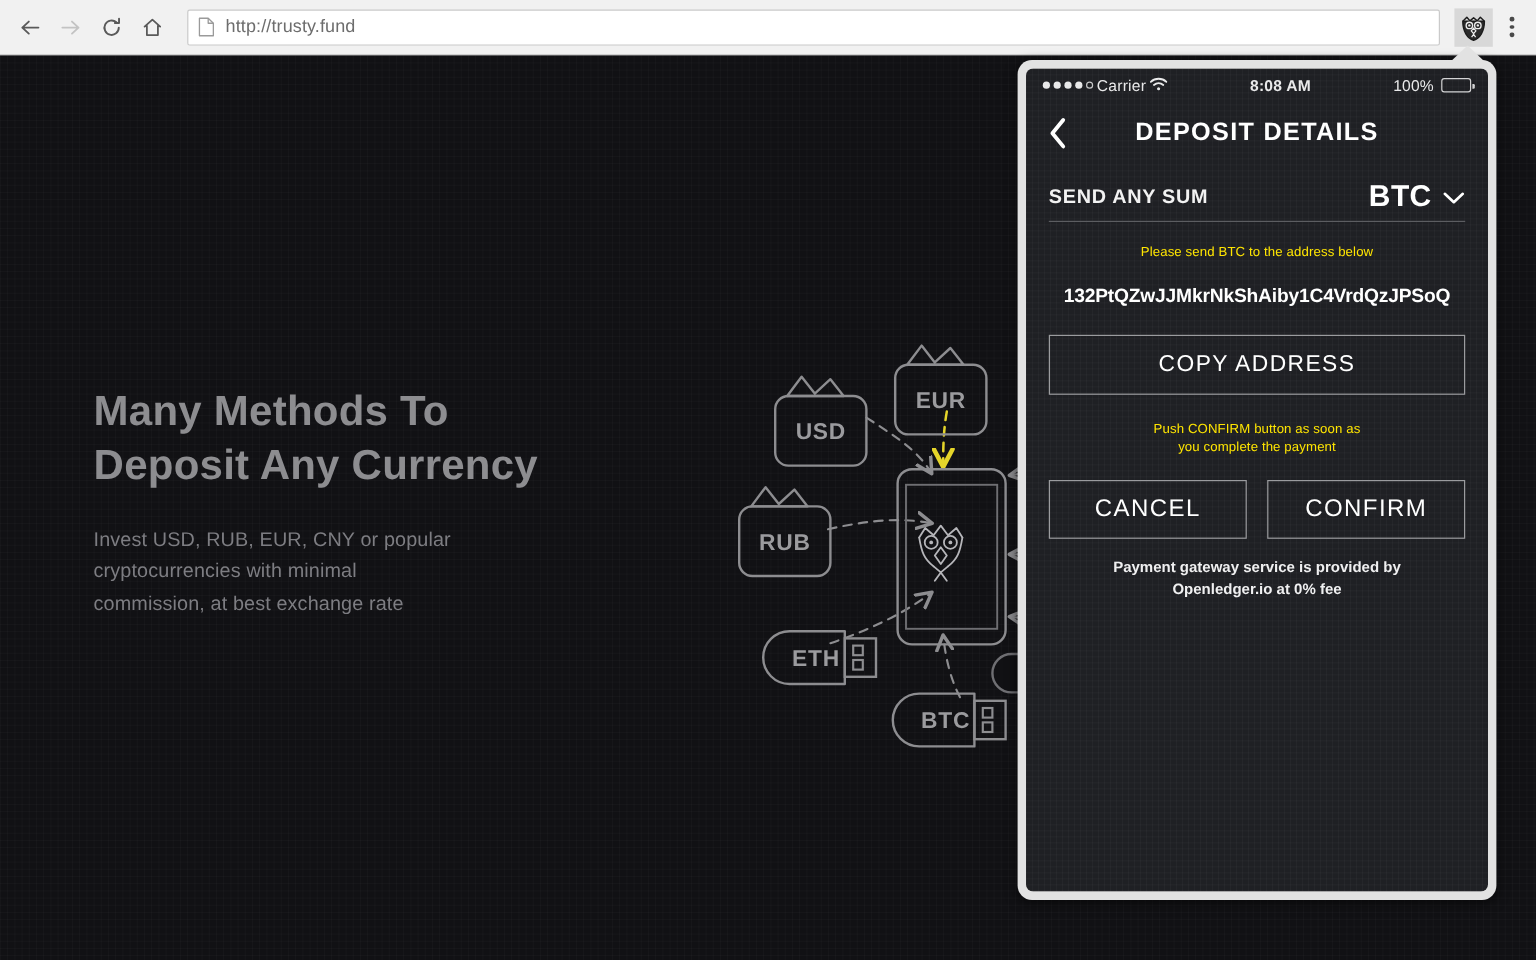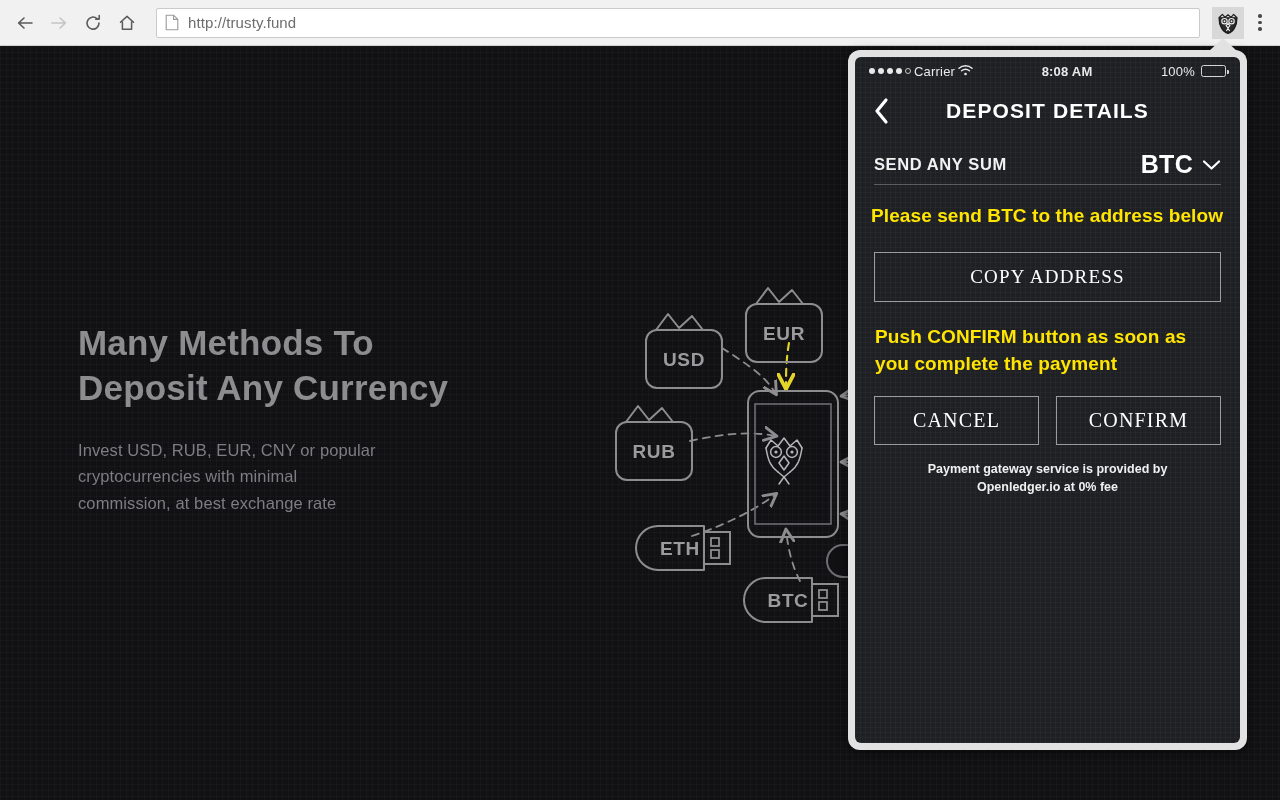--- a/index.html
+++ b/index.html
@@ -185,45 +185,44 @@
     height: 40px;
     display: flex; align-items: center; justify-content: space-between;
     border-bottom: 1px solid #5c5d61;
   }
   #sum-label { font-size: 16.5px; font-weight: 600; letter-spacing: .6px; color:#f2f2f2; }
   #currency-picker { display: flex; align-items: center; gap: 9px; }
   #currency-value { font-size: 25px; font-weight: bold; letter-spacing: .3px; color:#ffffff; }
 
   .yellow-note {
     color: #ffe500;
-    font-size: 19px;
-    text-align: left;
+    font-size: 11px;
+    text-align: center;
     line-height: 1.42;
     letter-spacing: .1px;
     white-space: pre-line;
-    font-weight: bold;
   }
   #note-1 { margin: 18px 16px 0 16px; }
 
   #address-value {
     margin-top: 20px;
     text-align: center;
     font-size: 16px;
     font-weight: bold;
     letter-spacing: -0.15px;
     color: #ffffff;
   }
 
   .outline-btn {
     border: 1px solid #9b9c9f;
     background: transparent;
     color: #ffffff;
     display: flex; align-items: center; justify-content: center;
     letter-spacing: 1.2px;
-    font-family: Liberation Serif, serif;
+    font-family: Liberation Sans, sans-serif;
   }
   #copy-btn {
     margin: 22px 19px 0 19px;
     height: 50px;
     font-size: 19px;
   }
   #note-2 { margin: 22px 20px 0 20px; }
 
   #action-row {
     margin: 18px 19px 0 19px;
@@ -434,20 +433,21 @@
       <div id="currency-picker">
         <span id="currency-value">BTC</span>
         <svg width="19" height="12" viewBox="0 0 19 12">
           <path d="M2 2.5 L9.5 9.5 L17 2.5" fill="none" stroke="#ffffff" stroke-width="2.2" stroke-linecap="round" stroke-linejoin="round"></path>
         </svg>
       </div>
     </div>
 
     <div id="note-1" class="yellow-note">Please send BTC to the address below</div>
 
+    <div id="address-value">132PtQZwJJMkrNkShAiby1C4VrdQzJPSoQ</div>
 
     <div id="copy-btn" class="outline-btn">
       <span>COPY ADDRESS</span>
     </div>
 
     <div id="note-2" class="yellow-note">Push CONFIRM button as soon as
 you complete the payment</div>
 
     <div id="action-row">
       <div class="outline-btn">

